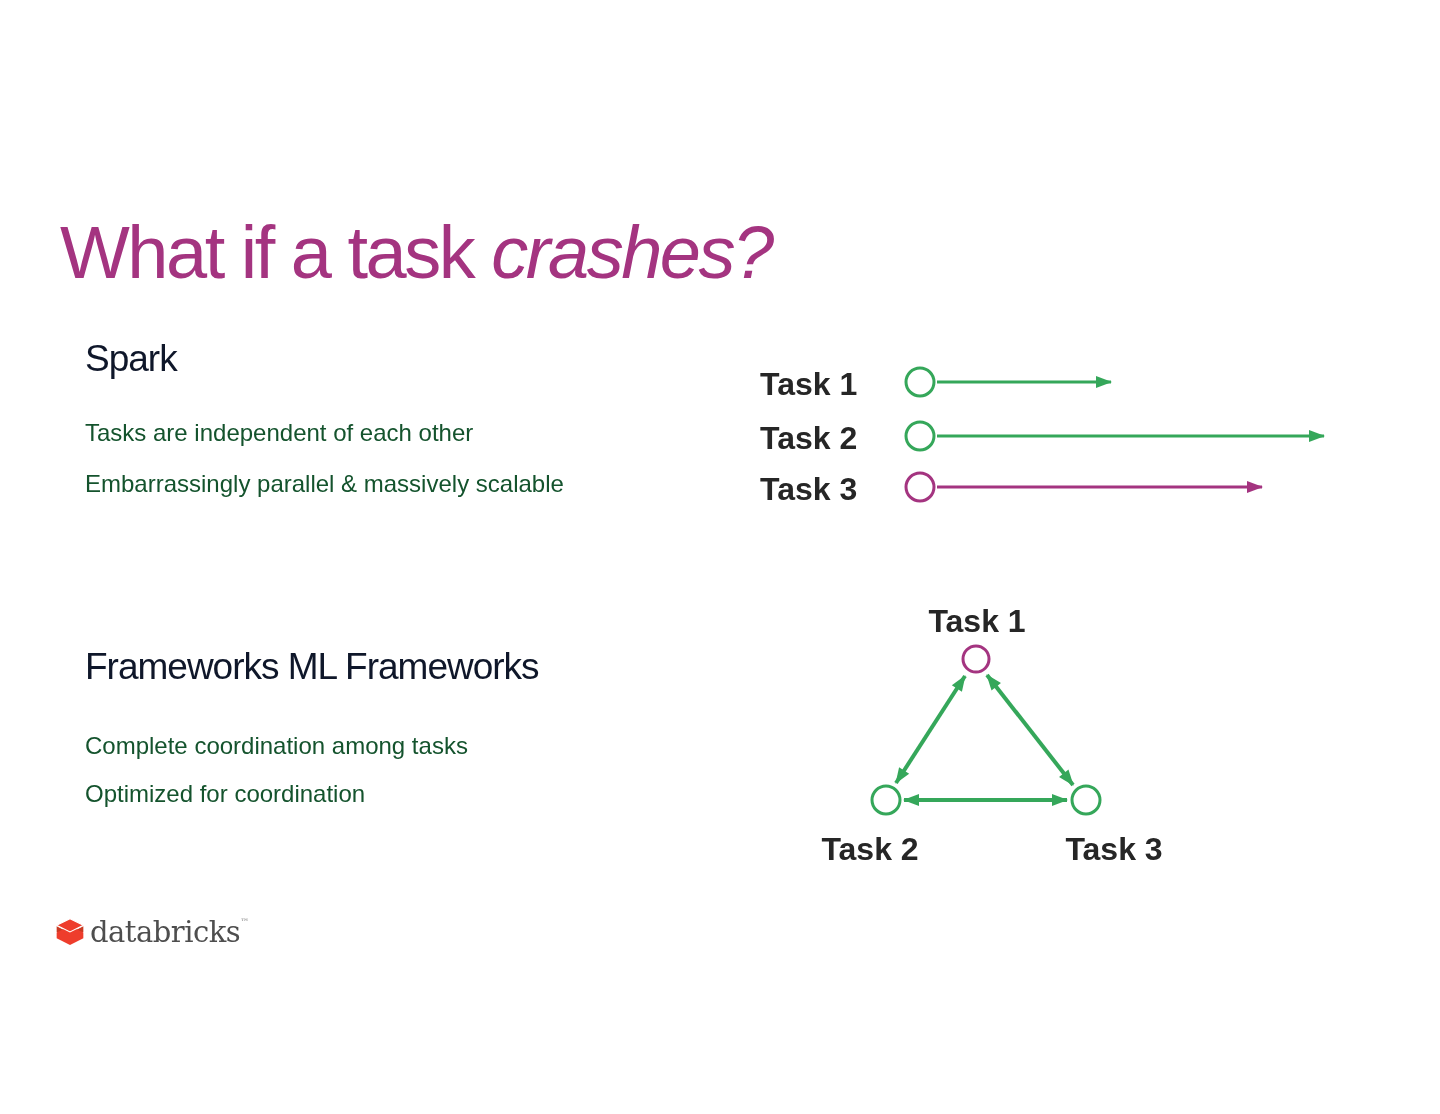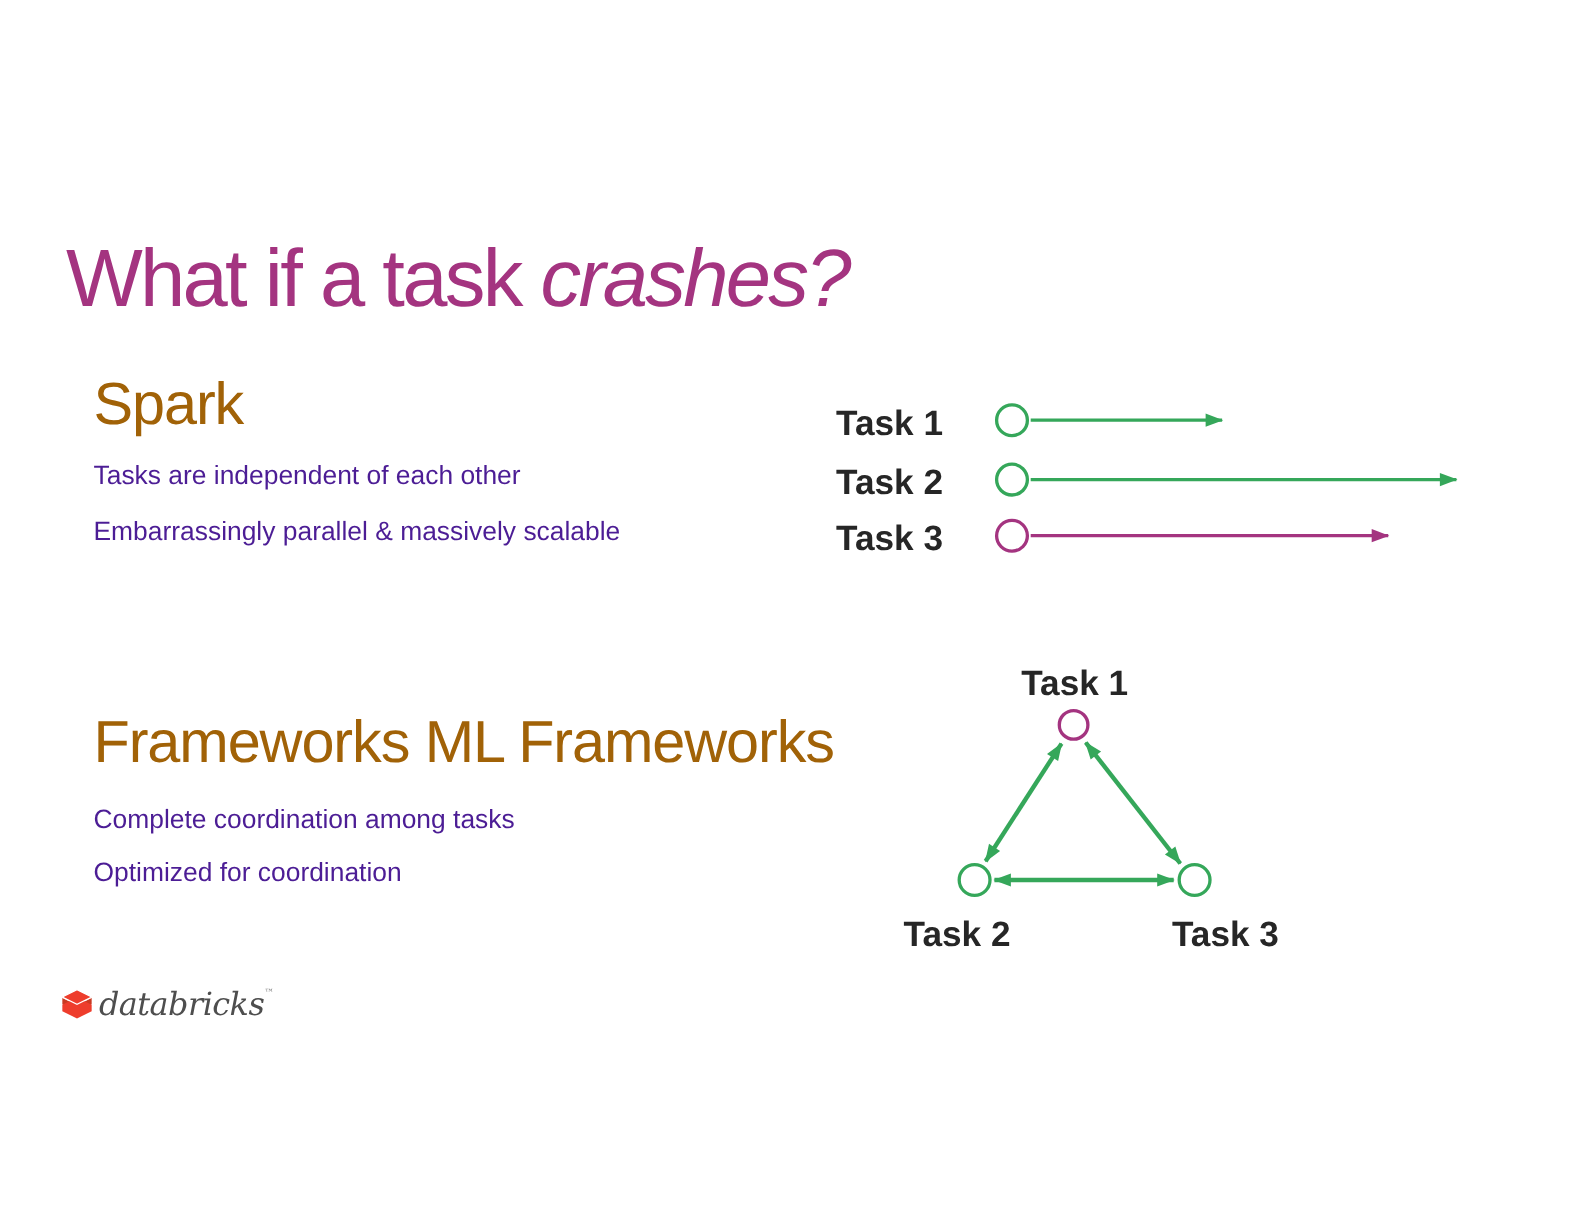--- a/index.html
+++ b/index.html
@@ -9,28 +9,28 @@
   }
   .abs{position:absolute;}
   
   .slide-title{
     left:60px;top:212px;font-size:74px;line-height:1.1;font-weight:300;
     letter-spacing:-2.5px;color:var(--title,#A43480);white-space:nowrap;
   }
   .slide-title .em{font-style:italic;}
   
   .section-heading{
-    left:85px;font-size:54px;font-weight:400;letter-spacing:-1px;
-    color:#a16207;white-space:nowrap;line-height:1;
+    left:85px;font-size:37px;font-weight:400;letter-spacing:-1px;
+    color:#0f172a;white-space:nowrap;line-height:1;
   }
   .h-spark{top:340px;}
   .h-dml{top:648px;}
   
   .bullet{
-    left:85px;font-size:24px;font-weight:400;color:#4c1d95;white-space:nowrap;line-height:1;
+    left:85px;font-size:24px;font-weight:400;color:#14532d;white-space:nowrap;line-height:1;
   }
   .b1{top:421px;}
   .b2{top:472px;}
   .b3{top:734px;}
   .b4{top:782px;}
   
   .task-label{
     font-size:32px;font-weight:700;color:#262626;white-space:nowrap;line-height:1;
   }
   .row-label{left:760px;}
@@ -43,21 +43,21 @@
   .tl3{left:1034px;top:833px;}
   
   svg.diagram{left:0;top:0;width:1440px;height:1114px;pointer-events:none;}
   .ln-g{stroke:var(--green,#35A75A);fill:none;}
   .ln-m{stroke:var(--magenta,#A43480);fill:none;}
   .node-g{stroke:var(--green,#35A75A);fill:#ffffff;stroke-width:3;}
   .node-m{stroke:var(--magenta,#A43480);fill:#ffffff;stroke-width:3;}
   .mkG{fill:var(--green,#35A75A);}
   .mkM{fill:var(--magenta,#A43480);}
   
-  .logo{left:54px;top:896px;display:flex;align-items:center;font-style:italic;}
+  .logo{left:54px;top:915px;display:flex;align-items:center;}
   .logo-text{
     font-family:"DejaVu Serif",serif;font-size:29px;color:var(--logo_gray,#4E4E4E);
     line-height:1;margin-left:4px;letter-spacing:-0.5px;
   }
   .logo-tm{font-size:9px;vertical-align:top;color:#8a8a8a;}
 </style>
 </head>
 <body>
 
 <div class="abs slide-title">

